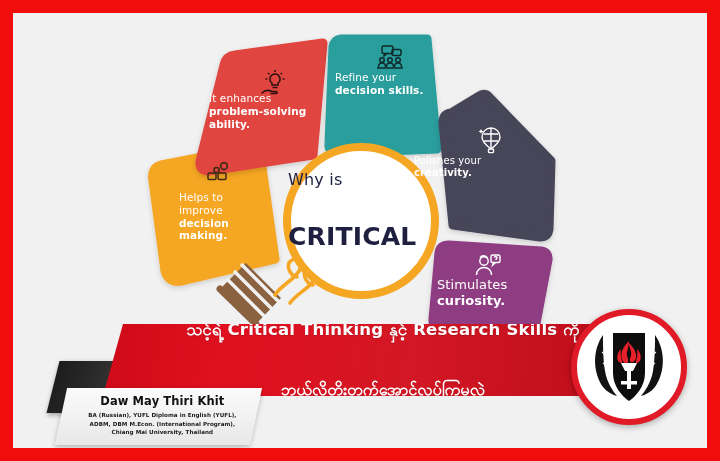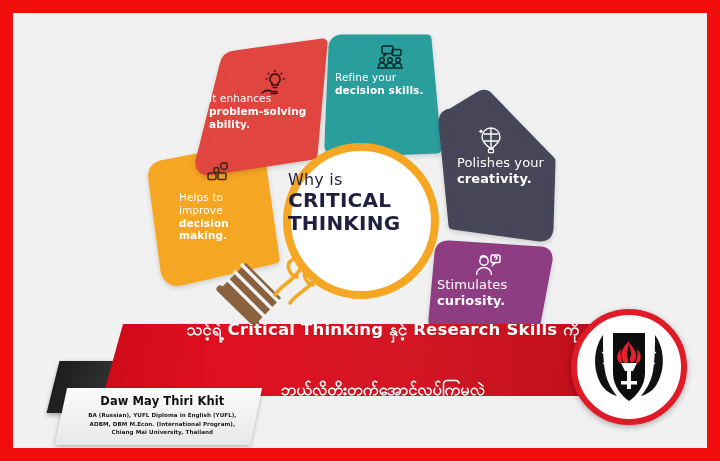--- a/index.html
+++ b/index.html
@@ -27,37 +27,37 @@
     text-align:left;
     line-height:1.22;
     letter-spacing:.1px;
   }
   .petal-txt .l1{ font-weight:400; display:block; }
   .petal-txt .l2{ font-weight:700; display:block; }
   .petal-icon{ position:absolute; }
   
   #p-red   { left:196px; top:79px;  width:120px; font-size:10.5px; }
   #p-teal  { left:322px; top:58px;  width:118px; font-size:10.5px; }
-  #p-navy  { left:444px; top:142px; width:112px; font-size:13px; }
+  #p-navy  { left:401px; top:142px; width:112px; font-size:10px; }
   #p-purple{ left:424px; top:264px; width:106px; font-size:13px; }
   #p-orange{ left:166px; top:178px; width:82px;  font-size:10.5px; }
 
   #i-red   { left:246px; top:56px; }
   #i-teal  { left:361px; top:31px; }
   #i-navy  { left:464px; top:112px;}
   #i-purple{ left:460px; top:240px;}
   #i-orange{ left:192px; top:147px;}
 
   
   #bulb-text{
     position:absolute; left:275px; top:158px; width:150px;
     text-align:left; color:#1f2040;
   }
   #bulb-text .why{ font-size:16px; font-weight:400; line-height:1.1; letter-spacing:.2px;}
-  #bulb-text .big{ font-size:20px; font-weight:700; line-height:1.18; letter-spacing:.2px;}
+  #bulb-text .big{ font-size:25px; font-weight:700; line-height:1.18; letter-spacing:.2px;margin-top:33px;}
   #bulb-text .imp{ font-size:13.5px; font-weight:400; line-height:1.25; letter-spacing:.2px;}
 
   
   #dark-slab{
     position:absolute; left:40px; top:348px;
     width:130px; height:52px;
     background:linear-gradient(100deg,#1c1c1c 0%, #3a3a3a 60%, #2b2b2b 100%);
     transform:skewX(-14deg);
     box-shadow:1px 2px 5px rgba(0,0,0,.35);
   }
@@ -230,21 +230,20 @@
     <span class="l2">creativity.</span>
   </div>
   <div class="petal-txt" id="p-purple">
     <span class="l1">Stimulates</span>
     <span class="l2">curiosity.</span>
   </div>
 
   <div id="bulb-text">
     <div class="why">Why is</div>
     <div class="big">CRITICAL</div>
-    <div class="big">THINKING</div>
   </div>
 
   <div id="dark-slab"></div>
 
   <div id="banner">
     <div class="bl">သင့်ရဲ့ Critical Thinking နှင့် Research Skills ကို</div>
     <div class="bl bl2">ဘယ်လိုတိုးတက်အောင်လုပ်ကြမလဲ</div>
   </div>
 
   <div id="nameplate">

